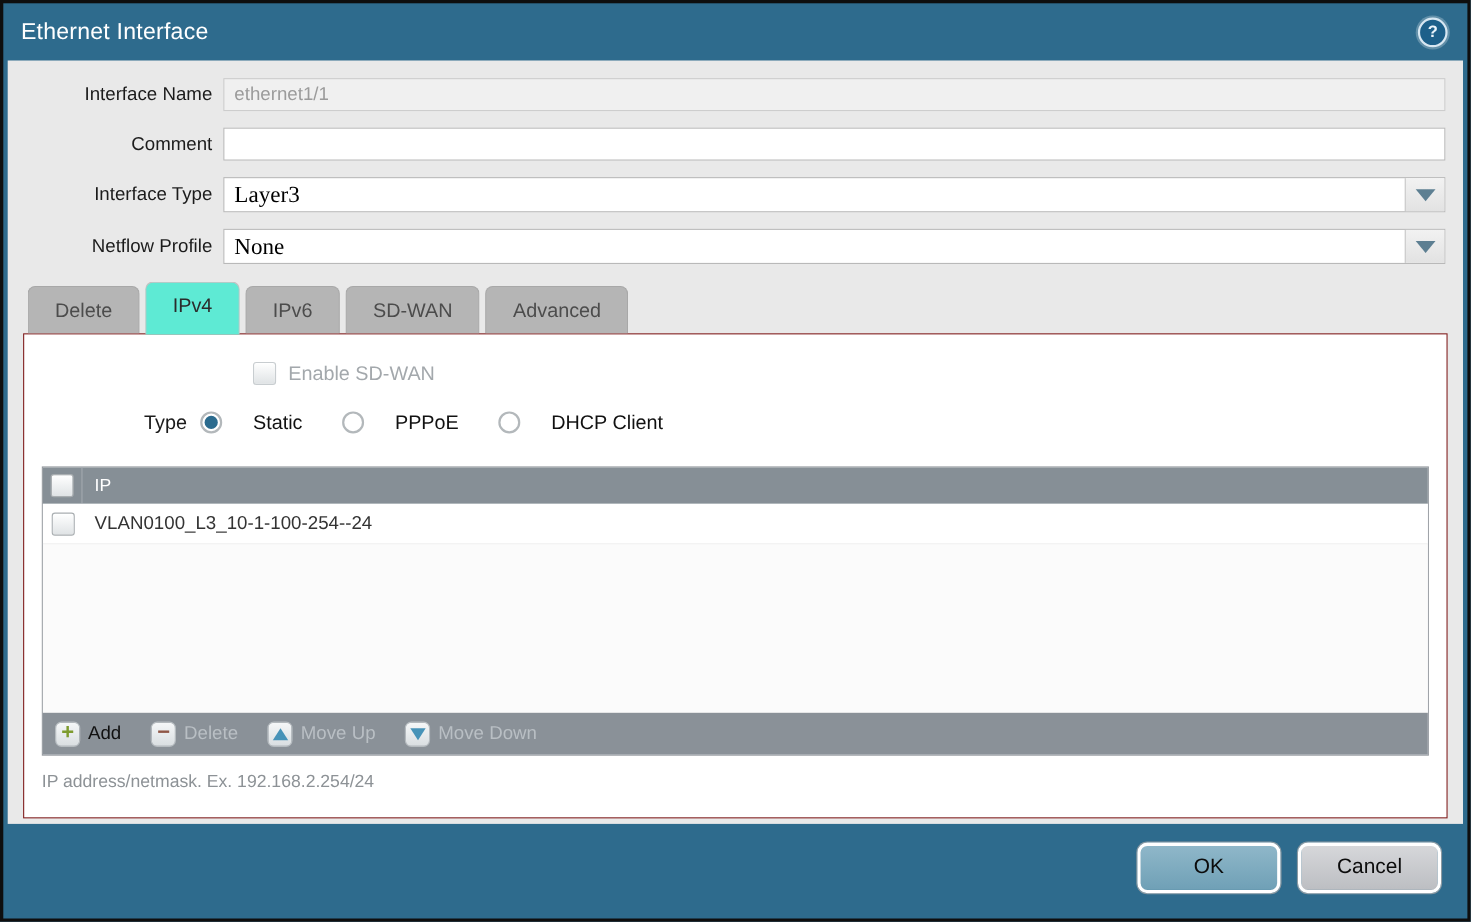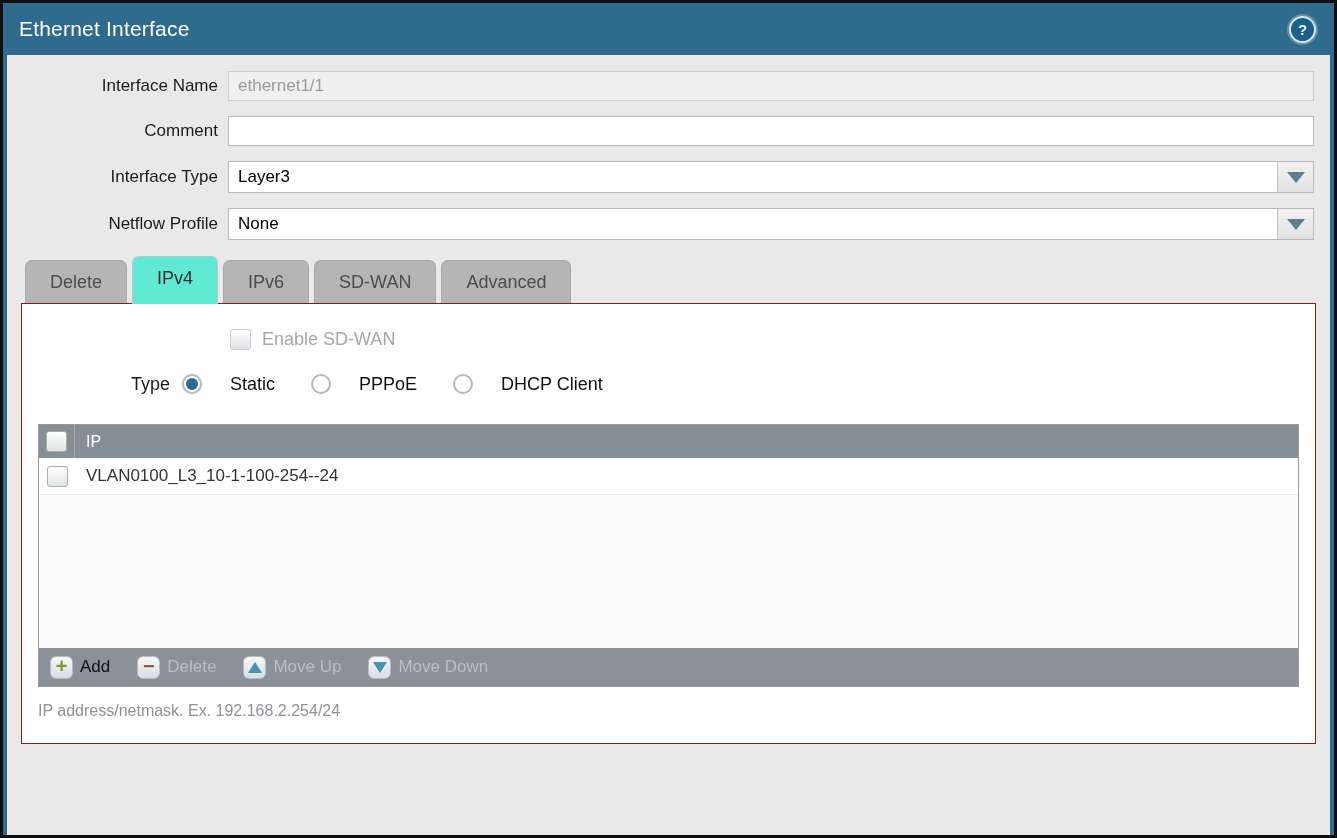--- a/index.html
+++ b/index.html
@@ -31,41 +31,41 @@
     cursor:pointer;
   }
 
   
   .dialog-body {
     background:#e9e9e9; flex:1 1 auto;
     display:flex; flex-direction:column; overflow:hidden;
   }
 
   
-  .form-area { padding:16px 16px 0 0;margin-left:25px; }
+  .form-area { padding:16px 16px 0 0; }
   .form-row { display:flex; align-items:center; margin-bottom:15px; }
   .form-row label {
     width:196px; text-align:right; padding-right:10px;
     font-size:17px; color:#1b1b1b; flex:0 0 auto;
   }
   .field-wrap { flex:1 1 auto; display:flex; }
   .txt-input {
     flex:1 1 auto; height:30px; font-size:17px;
     font-family:Liberation Sans, sans-serif;
     border:1px solid #b9b9b9; background:#fff; color:#000;
     padding:0 9px; outline:none;
   }
   .txt-input:disabled { background:#f0f0f0; color:#9b9b9b; border-color:#cdcdcd; }
   .dropdown {
     flex:1 1 auto; display:flex; height:32px;
     border:1px solid #b9b9b9; background:#fff; cursor:pointer;
   }
   .dropdown .dd-value {
-    flex:1 1 auto; font-size:17px; color:#000;
-    display:flex; align-items:center; padding-left:9px;
+    flex:1 1 auto; font-size:21px; color:#000;
+    display:flex; align-items:center; padding-left:9px;font-family:Liberation Serif, serif;
   }
   .dropdown .dd-btn {
     flex:0 0 36px; background:linear-gradient(#f2f2f2,#e2e2e2);
     border-left:1px solid #c4c4c4;
     display:flex; align-items:center; justify-content:center;
   }
   .dd-arrow {
     width:0; height:0;
     border-left:9px solid transparent; border-right:9px solid transparent;
     border-top:11px solid #5d7f92;
@@ -308,14 +308,18 @@
           </button>
         </div>
       </div>
 
       <div class="helper-text">IP address/netmask. Ex. 192.168.2.254/24</div>
 
     </div>
 
   </div>
 
+  <div class="footer">
+    <button class="btn btn-ok">OK</button>
+    <button class="btn btn-cancel">Cancel</button>
+  </div>
 
 </div>
 
 </body></html>

